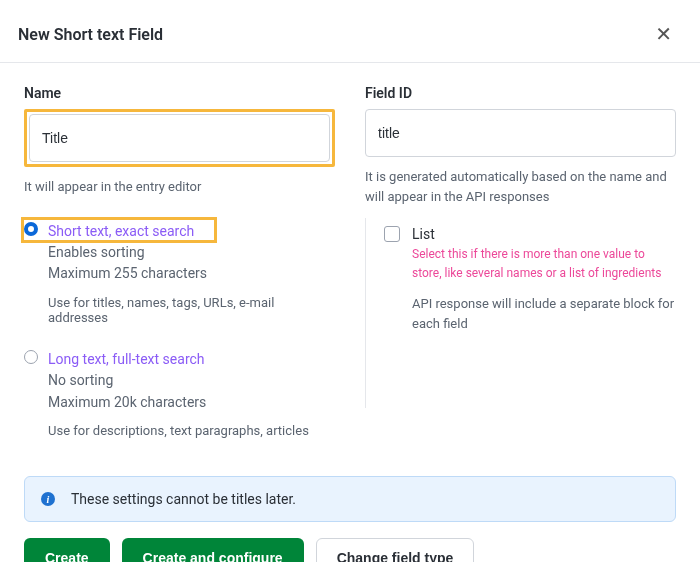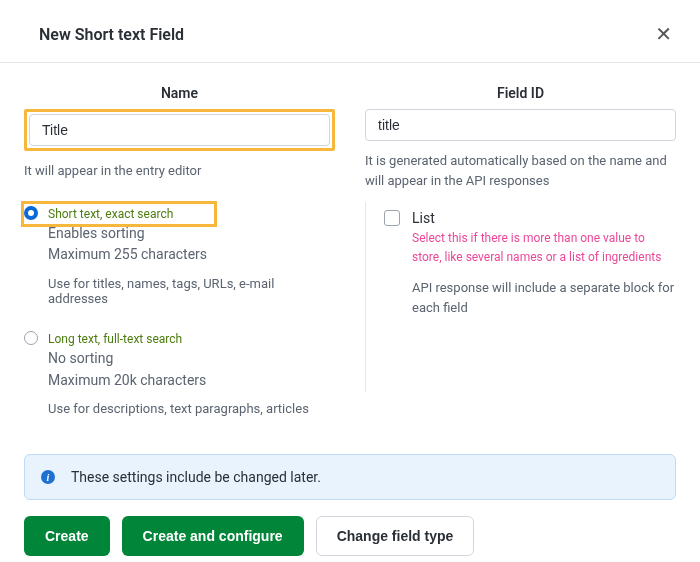--- a/index.html
+++ b/index.html
@@ -19,21 +19,21 @@
       width: 700px;
       height: 562px;
       background: #fff;
       display: flex;
       flex-direction: column;
     }
     .modal-header {
       display: flex;
       justify-content: space-between;
       align-items: center;
-      padding: 24px 24px 18px 39px;
+      padding: 24px 24px 18px 18px;
       border-bottom: 1px solid #e5e7eb;
     }
     .modal-header h2 {
       font-size: 16px;
       font-weight: 600;
       color: #2a2f36;
     }
     .close-btn {
       background: none;
       border: none;
@@ -58,25 +58,24 @@
       background: #e5e7eb;
       align-self: stretch;
       margin-top: 130px;
       margin-bottom: 6px;
     }
     .field-label {
       font-size: 14px;
       font-weight: 600;
       color: #2a2f36;
       margin-bottom: 8px;
-      text-align: center;
     }
     .text-input {
       width: 100%;
-      height: 32px;
+      height: 48px;
       border: 1px solid #d1d5db;
       border-radius: 4px;
       padding: 0 12px;
       font-size: 14px;
       color: #2a2f36;
       background: #fff;
     }
     .highlight-box {
       border: 3px solid #f6b73c;
       border-radius: 2px;
@@ -110,22 +109,22 @@
       border: 1px solid #9ca3af;
       display: block;
       position: relative;
     }
     .radio-visual.selected {
       border: 4px solid #0b68d9;
       width: 14px;
       height: 14px;
     }
     .radio-content .radio-title {
-      font-size: 12px;
-      color: #4d7c0f;
+      font-size: 14px;
+      color: #8b5cf6;
       line-height: 1.5;
     }
     .radio-first {
       position: relative;
     }
     .radio-first-box {
       position: absolute;
       border: 3px solid #f6b73c;
       left: -3px;
       top: -4px;
@@ -298,21 +297,21 @@
             </div>
           </div>
         </div>
       </div>
     </div>
 
   </div>
 
   <div class="info-banner">
     <span class="info-icon">i</span>
-    <span>These settings include be changed later.</span>
+    <span>These settings cannot be titles later.</span>
   </div>
 
   <div class="modal-footer">
     <button class="btn btn-primary">Create</button>
     <button class="btn btn-primary">Create and configure</button>
     <button class="btn btn-secondary">Change field type</button>
   </div>
 </div>
 
 </body></html>

